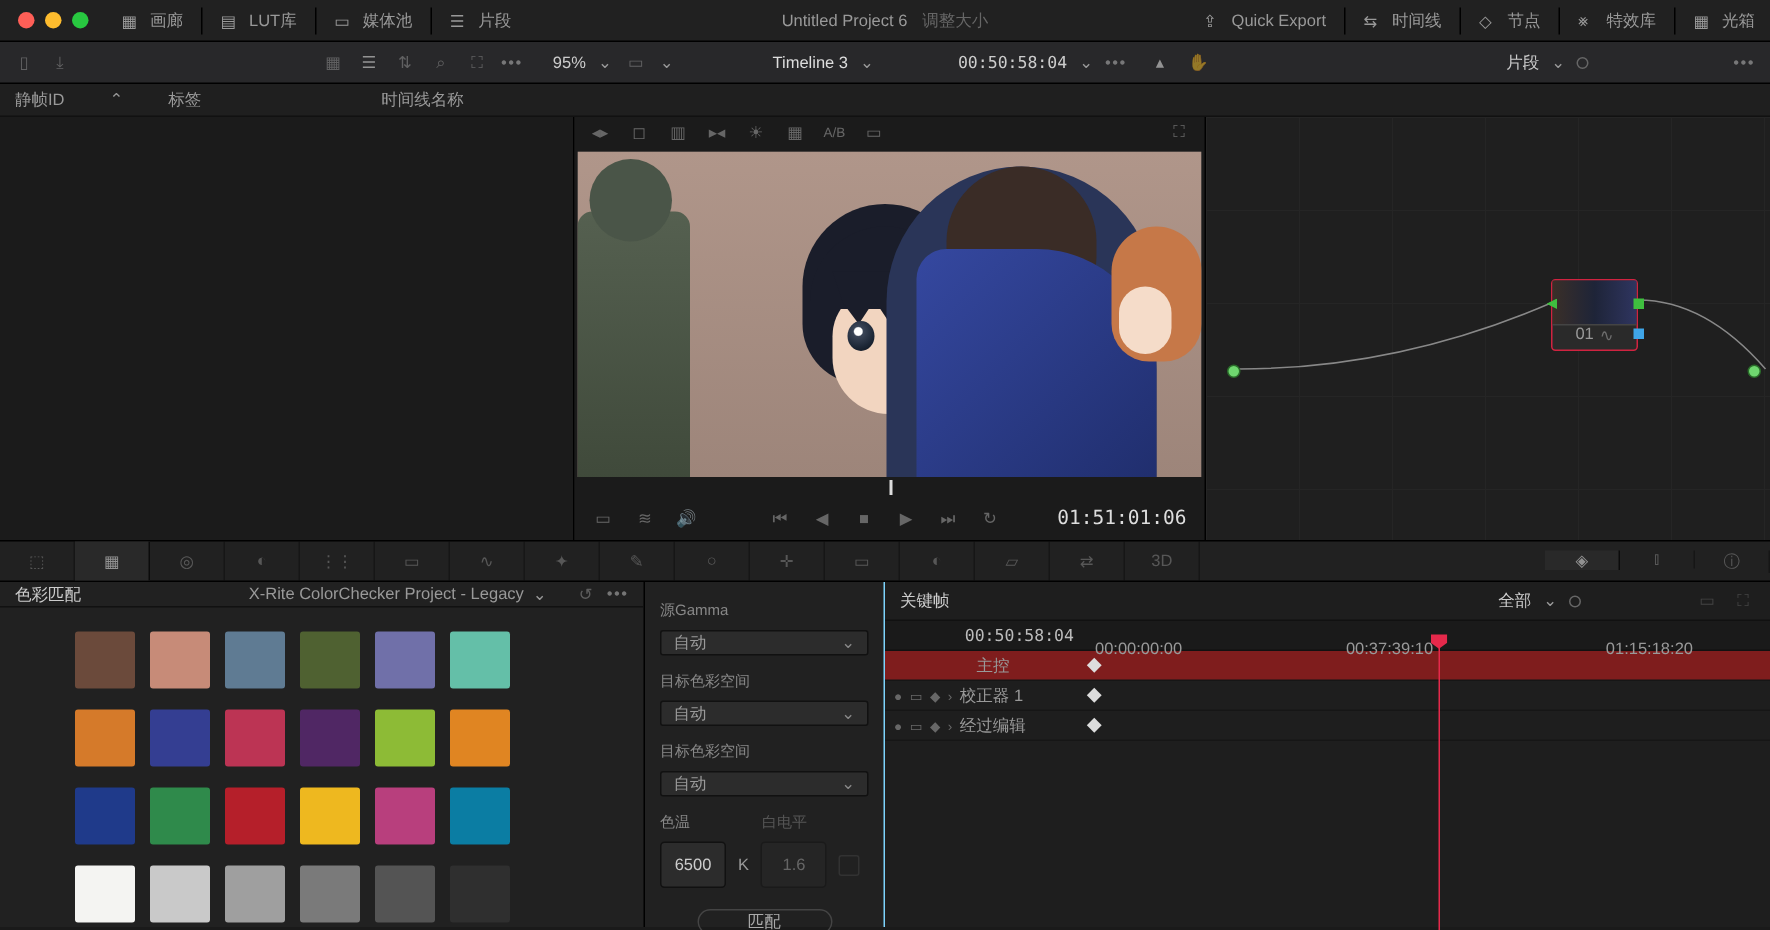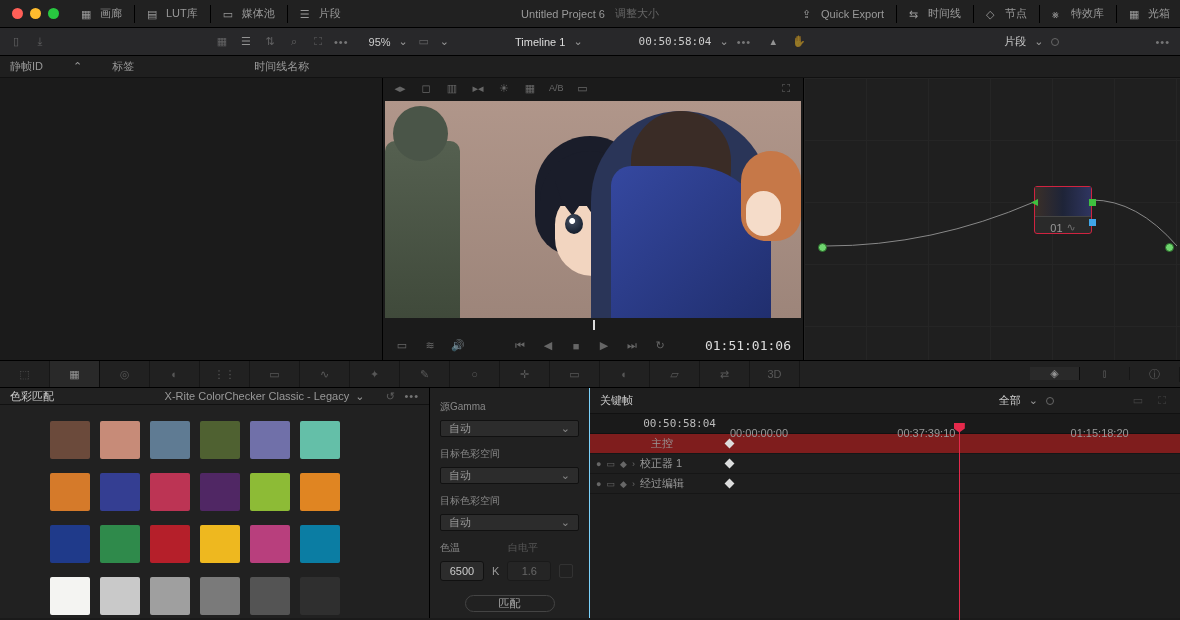--- a/index.html
+++ b/index.html
@@ -60,21 +60,21 @@
 .armor:before{content:"";position:absolute;left:8px;top:-35px;width:55px;height:55px;background:#4a5548;border-radius:50%}
 .scrub{width:416px;height:12px;position:relative;margin-top:2px}
 .scrub:after{content:"";position:absolute;left:50%;top:0;width:2px;height:10px;background:#ddd}
 
 .play-row{height:30px;display:flex;align-items:center;gap:14px;padding:0 12px;width:100%}
 .play-row .sp{flex:1}
 .play-row .tc2{color:#ddd;font-family:monospace;font-size:13px}
 .grid-bg{position:absolute;inset:0;background-image:linear-gradient(#252525 1px,transparent 1px),linear-gradient(90deg,#252525 1px,transparent 1px);background-size:62px 62px}
 .node{position:absolute;left:230px;top:108px;width:58px;height:48px;border:1px solid #d02340;border-radius:3px;background:#2a2a2a}
 .node-thumb{height:30px;background:linear-gradient(90deg,#3a2f28,#1e2438,#2f3560);border-bottom:1px solid #444}
-.node-lbl{height:17px;display:flex;align-items:flex-end;justify-content:center;gap:4px;color:#aaa;font-size:9px}
+.node-lbl{height:17px;display:flex;align-items:flex-start;justify-content:center;gap:4px;color:#aaa;font-size:9px}
 .ndot{position:absolute;width:7px;height:7px}
 .ndot.gl{background:#3fbf3f;left:-4px;top:12px;clip-path:polygon(0 50%,100% 0,100% 100%)}
 .ndot.gr{background:#3fbf3f;right:-5px;top:12px}
 .ndot.bl{background:#3fa5e8;right:-5px;top:32px}
 .srcdot{position:absolute;left:14px;top:165px;width:9px;height:9px;background:#6fd66f;border-radius:50%;border:1px solid #2a6b2a}
 .dstdot{position:absolute;right:6px;top:165px;width:9px;height:9px;background:#6fd66f;border-radius:50%;border:1px solid #2a6b2a}
 .wire{position:absolute;pointer-events:none}
 
 .tool-row{height:28px;background:#212121;display:flex;align-items:center;border-top:1px solid #000;border-bottom:1px solid #000}
 .tool-row .tcell{width:50px;height:100%;display:flex;align-items:center;justify-content:center;border-right:1px solid #0a0a0a;opacity:.45;cursor:pointer}
@@ -87,21 +87,21 @@
 .lp-head .lbl{color:#ccc}
 .lp-head .sel{margin-left:auto;display:flex;align-items:center;gap:6px;color:#ccc}
 .swatches{padding:16px 50px;display:flex;flex-direction:column;gap:14px}
 .srow{display:flex;gap:10px}
 .sw{width:40px;height:38px;border-radius:2px;cursor:pointer}
 
 .mpanel{width:160px;background:#212121;border-right:1px solid #7dd3fc;padding:8px 10px;display:flex;flex-direction:column;gap:6px}
 .mlabel{color:#888;font-size:10px;margin-top:4px}
 .msel{height:20px;background:#2c2c2c;border:1px solid #111;border-radius:2px;display:flex;align-items:center;padding:0 8px;color:#bbb;cursor:pointer}
 .msel:after{content:"⌄";margin-left:auto;color:#888}
-.minput{height:20px;width:44px;background:#2c2c2c;border:1px solid #111;border-radius:3px;display:flex;align-items:center;justify-content:center;color:#ccc}
+.minput{height:31px;width:44px;background:#2c2c2c;border:1px solid #111;border-radius:3px;display:flex;align-items:center;justify-content:center;color:#ccc}
 .mrow{display:flex;align-items:center;gap:8px}
 .mbtn{height:22px;border:1px solid #444;border-radius:11px;display:flex;align-items:center;justify-content:center;padding:0 20px;color:#aaa;margin:8px auto 0;cursor:pointer;width:90px}
 
 .rpanel{flex:1;background:#1e1e1e;display:flex;flex-direction:column}
 .rp-head{height:26px;display:flex;align-items:center;padding:0 10px;border-bottom:1px solid #111}
 .rp-head .r{margin-left:auto;display:flex;align-items:center;gap:8px}
 .kf-head{height:20px;display:flex;align-items:center;background:#1a1a1a;border-bottom:1px solid #111}
 .kf-left{width:134px;display:flex;align-items:center;justify-content:flex-end;padding-right:8px;color:#bbb;font-family:monospace}
 .kf-ruler{flex:1;position:relative;display:flex;color:#666;font-family:monospace;font-size:9px}
 .kf-ruler span{position:absolute;top:3px}
@@ -189,21 +189,21 @@
     <span class="ibtn">⌕</span>
     <span class="ibtn">⛶</span>
     <span class="dots">•••</span>
   </div>
   <div class="sb-mid" style="margin-left:20px">
     <span class="pct">95%</span>
     <span>⌄</span>
     <span class="ibtn">▭</span>
     <span>⌄</span>
     <span style="width:50px"></span>
-    <span class="tl-name">Timeline 1</span>
+    <span class="tl-name">Timeline 3</span>
     <span>⌄</span>
     <span style="width:40px"></span>
     <span class="tc">00:50:58:04</span>
     <span>⌄</span>
     <span class="dots">•••</span>
   </div>
   <div style="display:flex;align-items:center;gap:10px;margin-left:14px">
     <span class="ibtn active">▴</span>
     <span class="ibtn">✋</span>
   </div>
@@ -321,21 +321,21 @@
     <div class="tcell">⫾</div>
     <div class="tcell">ⓘ</div>
   </div>
 </div>
 
 <div class="lower">
   <div class="lpanel">
     <div class="lp-head">
       <span class="lbl">色彩匹配</span>
       <div class="sel">
-        <span>X-Rite ColorChecker Classic - Legacy</span>
+        <span>X-Rite ColorChecker Project - Legacy</span>
         <span>⌄</span>
         <span style="width:6px"></span>
         <span class="ibtn">↺</span>
         <span class="dots">•••</span>
       </div>
     </div>
     <div class="swatches" id="swatches">
         <div class="srow">
           <div class="sw" style="background: rgb(107, 74, 59);"></div>
           <div class="sw" style="background: rgb(199, 139, 120);"></div>

